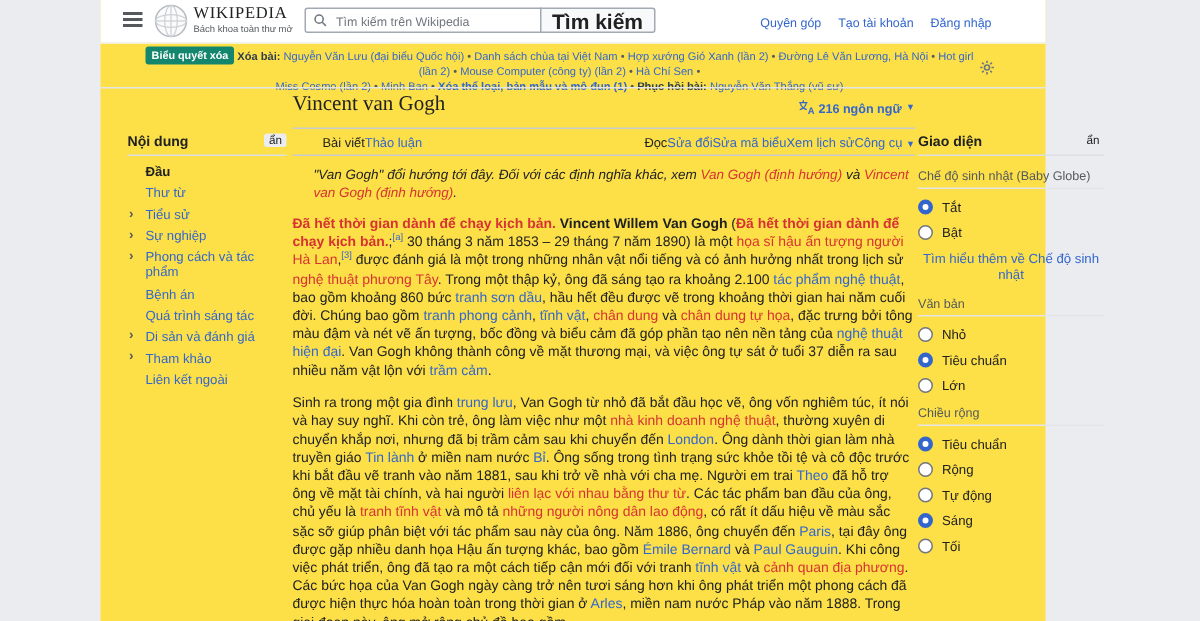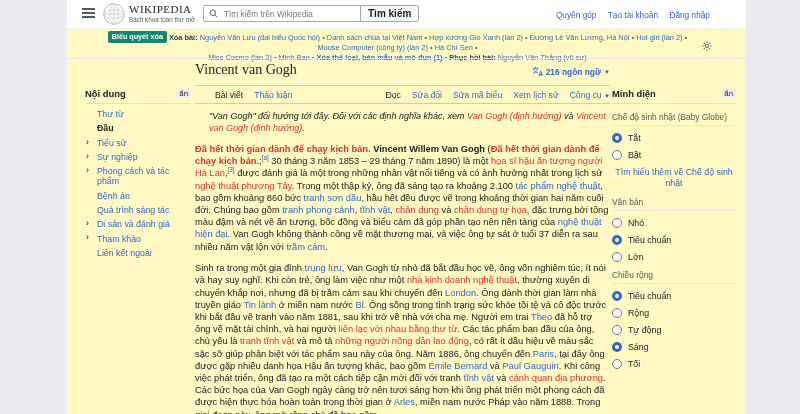--- a/index.html
+++ b/index.html
@@ -3,35 +3,35 @@
 <meta charset="utf-8">
 <style>
   html,body{margin:0;padding:0;}
   body{
     width:800px;height:414px;position:relative;overflow:hidden;
     background:#eaecf0;
     font-family:"Liberation Sans","DejaVu Sans",sans-serif;
     color:#202122;
     -webkit-font-smoothing:antialiased;
   }
-  .page{position:absolute;left:67px;top:0;width:679px;height:414px;background:#fef9c3;}
+  .page{position:absolute;left:67px;top:0;width:630px;height:414px;background:#fde047;}
 
   
   .header{position:absolute;top:0;left:0;right:0;height:28px;background:#fff;border-bottom:1px solid #f0f1f3;}
   .hamburger{position:absolute;left:15px;top:8px;width:13px;height:11px;cursor:pointer;}
   .hamburger span{display:block;height:1.6px;background:#54595d;margin-bottom:2.6px;}
   .logo-globe{position:absolute;left:35px;top:2px;}
   .wordmark{position:absolute;left:62px;top:4px;line-height:1;}
   .wordmark .wm-title{font-family:"Liberation Serif","DejaVu Serif",serif;font-size:11px;letter-spacing:.5px;font-weight:400;}
   .wordmark .wm-sub{font-size:6.3px;color:#54595d;margin-top:2px;}
   .searchbox{position:absolute;left:136px;top:5px;width:158px;height:17px;border:1px solid #a2a9b1;border-radius:2px 0 0 2px;background:#fff;display:flex;align-items:center;box-sizing:border-box;}
   .searchbox svg{margin:0 4px 0 5px;flex:none;}
   .searchbox input{border:none;outline:none;width:100%;font-size:8.3px;color:#202122;font-family:inherit;background:transparent;}
   .searchbox input::placeholder{color:#72777d;}
-  .searchbtn{position:absolute;left:293px;top:5px;height:17px;padding:0 7px;border:1px solid #a2a9b1;border-radius:0 2px 2px 0;background:#f8f9fa;font-size:10px;font-weight:bold;color:#202122;display:flex;align-items:center;box-sizing:border-box;cursor:pointer;}
+  .searchbtn{position:absolute;left:293px;top:5px;height:17px;padding:0 7px;border:1px solid #a2a9b1;border-radius:0 2px 2px 0;background:#f8f9fa;font-size:14px;font-weight:bold;color:#202122;display:flex;align-items:center;box-sizing:border-box;cursor:pointer;}
   .header-links{position:absolute;right:36px;top:10px;font-size:8.3px;}
   .header-links span{color:var(--link,#36c);margin-left:9px;cursor:pointer;}
 
   
   .notice{position:absolute;top:31px;left:30px;right:48px;text-align:center;font-size:7.4px;line-height:10px;color:#54595d;}
   .notice-line{display:block;}
   .badge{display:inline-block;background:var(--badge-green,#14866d);color:#fff;font-weight:bold;font-size:7.2px;padding:1px 4px;border-radius:2px;margin-right:2px;vertical-align:1px;}
   .notice .nb{font-weight:bold;color:#2c3e50;}
   .notice .l{color:var(--link,#36c);}
   .notice .l.b{font-weight:bold;}
@@ -46,21 +46,21 @@
   .toc-item.current{color:#202122;font-weight:bold;}
   .toc-arrow{position:absolute;left:1px;top:1px;color:#54595d;font-size:9px;font-weight:bold;}
 
   
   .main{position:absolute;left:128px;top:58px;width:415px;}
   .title-row{position:relative;border-bottom:1px solid #c8ccd1;padding-bottom:3px;}
   .page-title{font-family:"Liberation Serif","DejaVu Serif",serif;font-size:14px;font-weight:400;margin:0;line-height:24px;}
   .lang-btn{position:absolute;right:0;top:8px;color:var(--link,#36c);font-weight:bold;font-size:8.4px;cursor:pointer;display:flex;align-items:center;gap:3px;}
   .caret{font-size:6px;color:inherit;}
   .tabs{display:flex;justify-content:space-between;align-items:center;height:17px;border-bottom:1px solid #c8ccd1;font-size:8.6px;}
-  .tabgroup{display:flex;gap:11px;padding-left:20px;}
+  .tabgroup{display:flex;padding-left:20px;}
   .tab{color:var(--link,#36c);cursor:pointer;white-space:nowrap;}
   .tab.active{color:#202122;}
   .content{margin-top:6px;}
   .hatnote{font-style:italic;padding-left:14px;font-size:9px;line-height:12px;margin-bottom:1px;color:#202122;}
   .para{font-size:9.3px;line-height:12.2px;margin-top:9px;text-align:left;}
   .l{color:var(--link,#36c);cursor:pointer;}
   .rl{color:var(--redlink,#d73333);cursor:pointer;}
   .rb{color:var(--redlink,#d73333);font-weight:bold;}
   .b{font-weight:bold;}
   .sup{color:var(--link,#36c);font-size:6.3px;vertical-align:super;line-height:0;cursor:pointer;}
@@ -135,22 +135,22 @@
     </svg>
   </div>
   <div class="notice-rule"></div>
 
   <div class="toc">
     <div class="toc-head">
       <span>Nội dung</span>
       <span class="chip">ẩn</span>
     </div>
     <div id="toc-list">
+        <div class="toc-item current"><span>Đầu</span></div>
         <div class="toc-item"><span>Thư từ</span></div>
-        <div class="toc-item current"><span>Đầu</span></div>
         <div class="toc-item"><span class="toc-arrow">›</span><span>Tiểu sử</span></div>
         <div class="toc-item"><span class="toc-arrow">›</span><span>Sự nghiệp</span></div>
         <div class="toc-item"><span class="toc-arrow">›</span><span>Phong cách và tác phẩm</span></div>
         <div class="toc-item"><span>Bệnh án</span></div>
         <div class="toc-item"><span>Quá trình sáng tác</span></div>
         <div class="toc-item"><span class="toc-arrow">›</span><span>Di sản và đánh giá</span></div>
         <div class="toc-item"><span class="toc-arrow">›</span><span>Tham khảo</span></div>
         <div class="toc-item"><span>Liên kết ngoài</span></div>
       </div>
   </div>
@@ -188,21 +188,21 @@
     <div class="content">
       <div class="hatnote"><span>"Van Gogh" đổi hướng tới đây. Đối với các định nghĩa khác, xem </span><span class="rl">Van Gogh (định hướng)</span><span> và </span><span class="rl">Vincent van Gogh (định hướng)</span><span>.</span></div>
       <p class="para"><span class="rb">Đã hết thời gian dành để chạy kịch bản.</span><span> </span><span class="b">Vincent Willem Van Gogh</span><span> (</span><span class="rb">Đã hết thời gian dành để chạy kịch bản.</span><span>;</span><span class="sup">[a]</span><span> 30 tháng 3 năm 1853 – 29 tháng 7 năm 1890) là một </span><span class="rl">họa sĩ hậu ấn tượng người Hà Lan</span><span>,</span><span class="sup">[3]</span><span> được đánh giá là một trong những nhân vật nổi tiếng và có ảnh hưởng nhất trong lịch sử </span><span class="rl">nghệ thuật phương Tây</span><span>. Trong một thập kỷ, ông đã sáng tạo ra khoảng 2.100 </span><span class="l">tác phẩm nghệ thuật</span><span>, bao gồm khoảng 860 bức </span><span class="l">tranh sơn dầu</span><span>, hầu hết đều được vẽ trong khoảng thời gian hai năm cuối đời. Chúng bao gồm </span><span class="l">tranh phong cảnh</span><span>, </span><span class="l">tĩnh vật</span><span>, </span><span class="rl">chân dung</span><span> và </span><span class="rl">chân dung tự họa</span><span>, đặc trưng bởi tông màu đậm và nét vẽ ấn tượng, bốc đồng và biểu cảm đã góp phần tạo nên nền tảng của </span><span class="l">nghệ thuật hiện đại</span><span>. Van Gogh không thành công về mặt thương mại, và việc ông tự sát ở tuổi 37 diễn ra sau nhiều năm vật lộn với </span><span class="l">trầm cảm</span><span>.</span></p>
       <p class="para"><span>Sinh ra trong một gia đình </span><span class="l">trung lưu</span><span>, Van Gogh từ nhỏ đã bắt đầu học vẽ, ông vốn nghiêm túc, ít nói và hay suy nghĩ. Khi còn trẻ, ông làm việc như một </span><span class="rl">nhà kinh doanh nghệ thuật</span><span>, thường xuyên di chuyển khắp nơi, nhưng đã bị trầm cảm sau khi chuyển đến </span><span class="l">London</span><span>. Ông dành thời gian làm nhà truyền giáo </span><span class="l">Tin lành</span><span> ở miền nam nước </span><span class="l">Bỉ</span><span>. Ông sống trong tình trạng sức khỏe tồi tệ và cô độc trước khi bắt đầu vẽ tranh vào năm 1881, sau khi trở về nhà với cha mẹ. Người em trai </span><span class="l">Theo</span><span> đã hỗ trợ ông về mặt tài chính, và hai người </span><span class="rl">liên lạc với nhau bằng thư từ</span><span>. Các tác phẩm ban đầu của ông, chủ yếu là </span><span class="rl">tranh tĩnh vật</span><span> và mô tả </span><span class="rl">những người nông dân lao động</span><span>, có rất ít dấu hiệu về màu sắc sặc sỡ giúp phân biệt với tác phẩm sau này của ông. Năm 1886, ông chuyển đến </span><span class="l">Paris</span><span>, tại đây ông được gặp nhiều danh họa Hậu ấn tượng khác, bao gồm </span><span class="l">Émile Bernard</span><span> và </span><span class="l">Paul Gauguin</span><span>. Khi công việc phát triển, ông đã tạo ra một cách tiếp cận mới đối với tranh </span><span class="l">tĩnh vật</span><span> và </span><span class="rl">cảnh quan địa phương</span><span>. Các bức họa của Van Gogh ngày càng trở nên tươi sáng hơn khi ông phát triển một phong cách đã được hiện thực hóa hoàn toàn trong thời gian ở </span><span class="l">Arles</span><span>, miền nam nước Pháp vào năm 1888. Trong giai đoạn này, ông mở rộng chủ đề bao gồm </span></p>
 
     </div>
   </div>
 
   <div class="appearance">
     <div class="app-head">
-      <span>Minh diện</span>
+      <span>Giao diện</span>
       <span class="chip">ẩn</span>
     </div>
     <div id="app-sections">
         <div class="app-label">Chế độ sinh nhật (Baby Globe)</div>
         <div class="radio-row">
           <span class="radio sel"></span>
           <span>Tắt</span>
         </div>
         <div class="radio-row">
           <span class="radio"></span>

